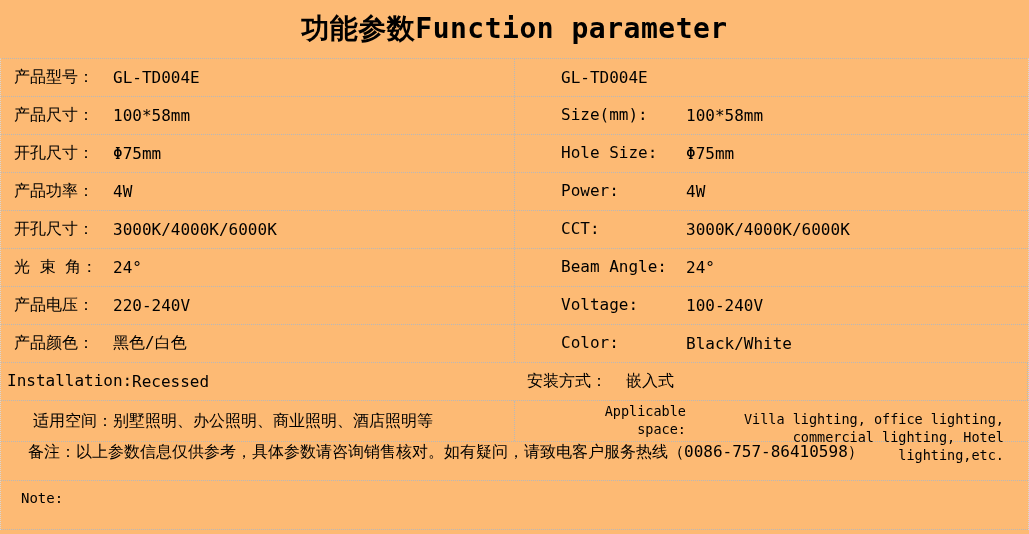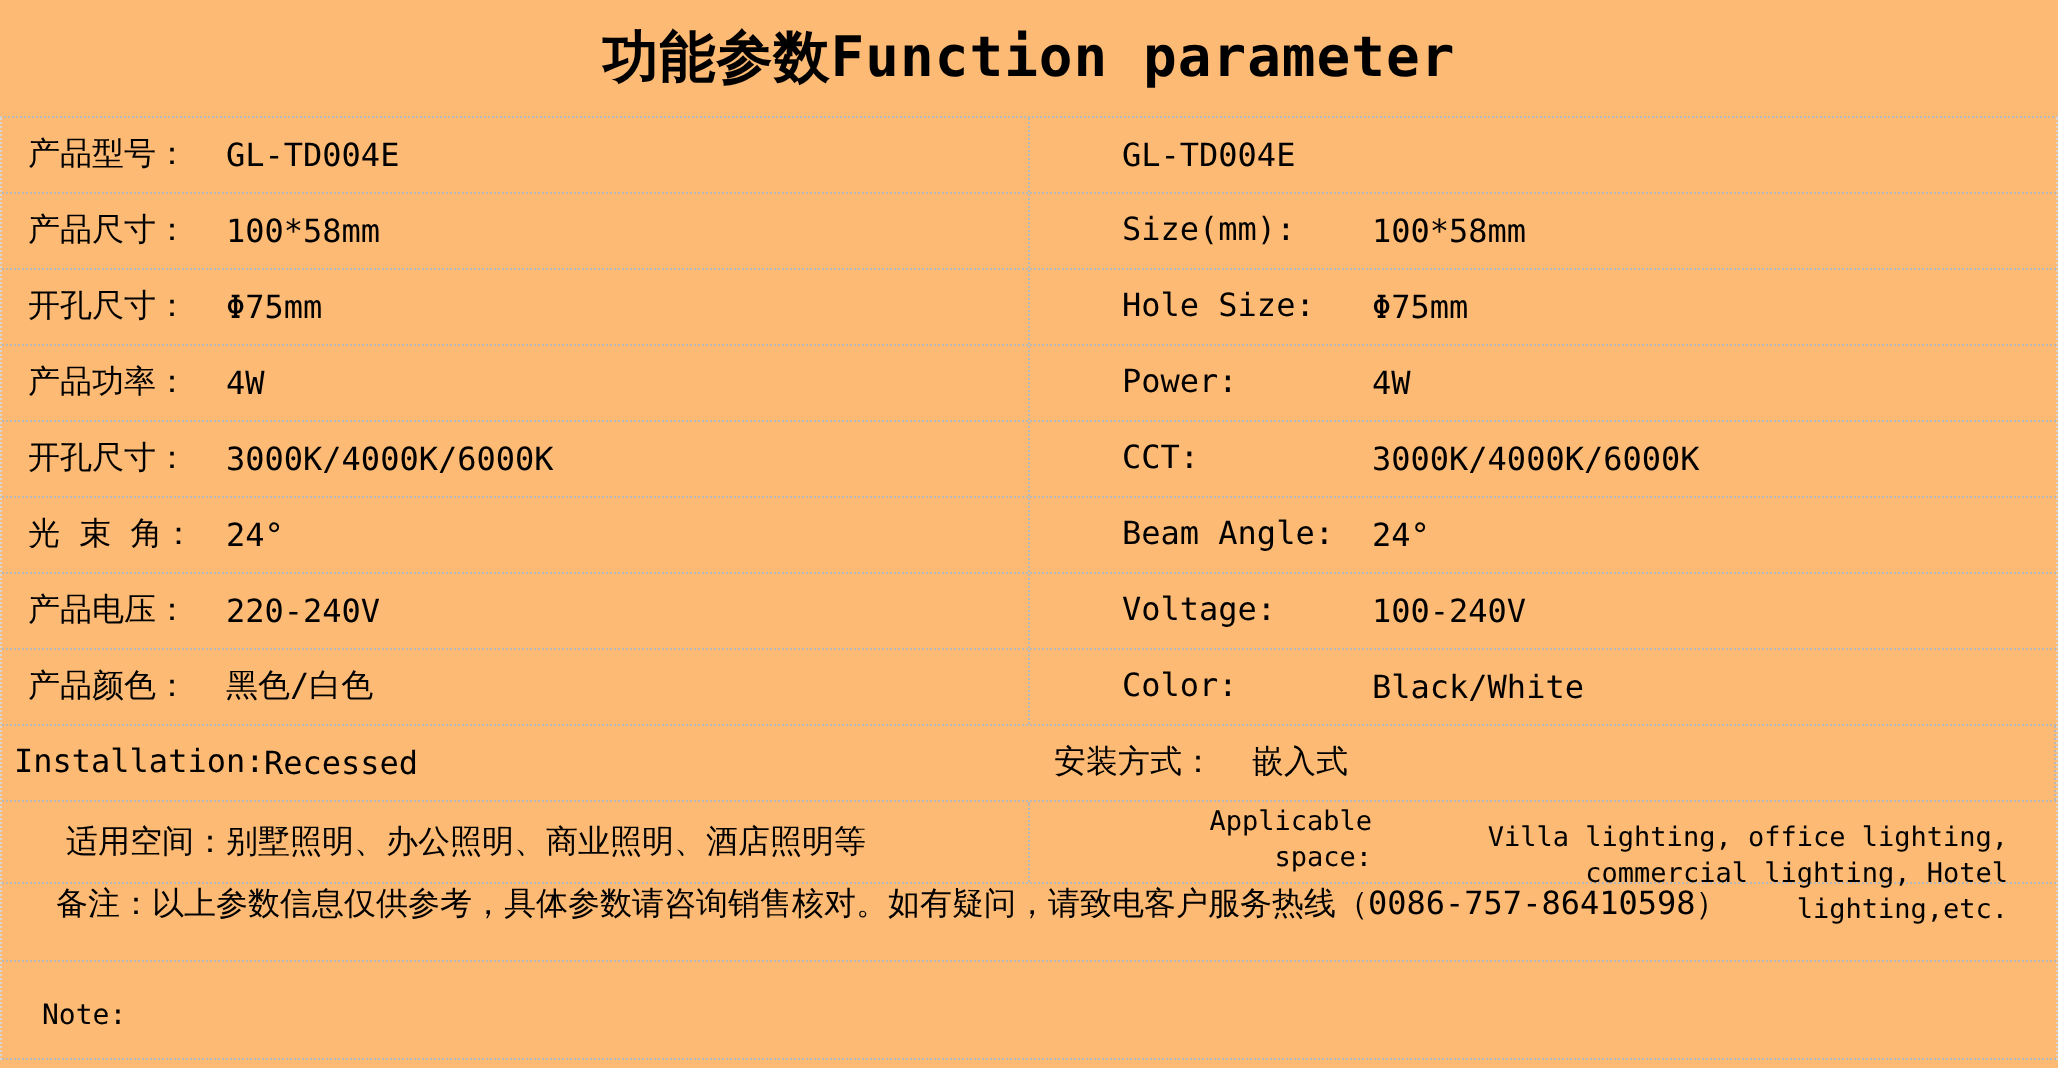--- a/index.html
+++ b/index.html
@@ -61,21 +61,21 @@
     padding-left: 27px;
     font-size: 16px;
   }
   .remark-cn .rlabel { flex: none; }
   .remark-cn .rtext { white-space: nowrap; }
 
   .remark-en {
     height: 49px;
     border-bottom: 1px dotted #b8b8b8;
     display: flex;
-    align-items: center;
+    align-items: flex-start;
     padding-left: 20px;
     padding-top: 7px;
     font-size: 14px;
     line-height: 1.5;
   }
   .remark-en .rlabel { flex: none; width: 53px; }
   .remark-en .rlines { }
   .remark-en .rline { white-space: nowrap; }
 </style>
 </head>

